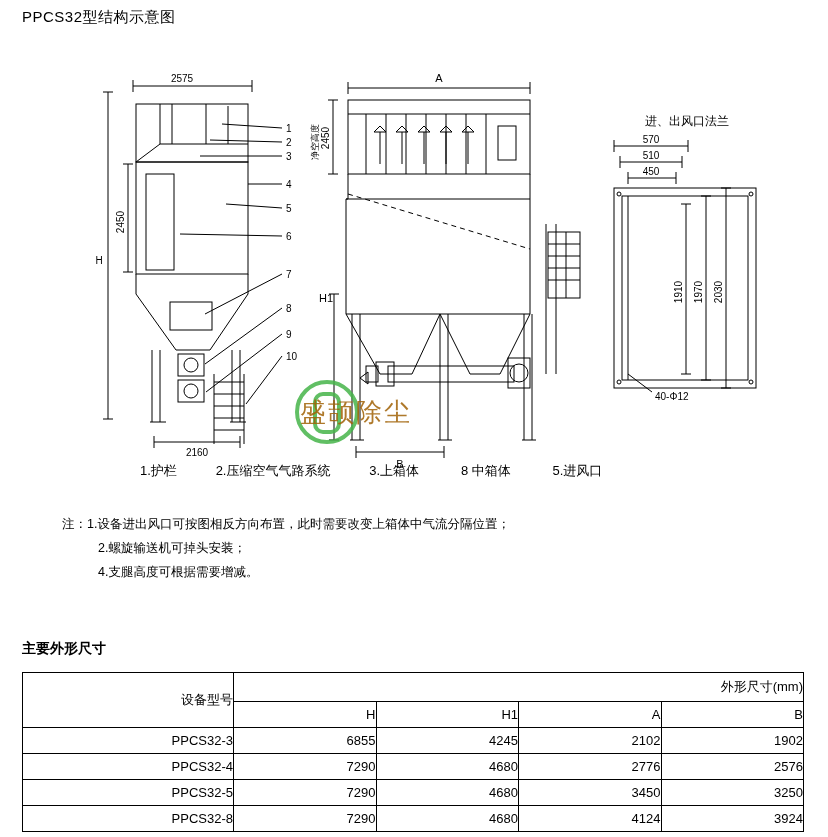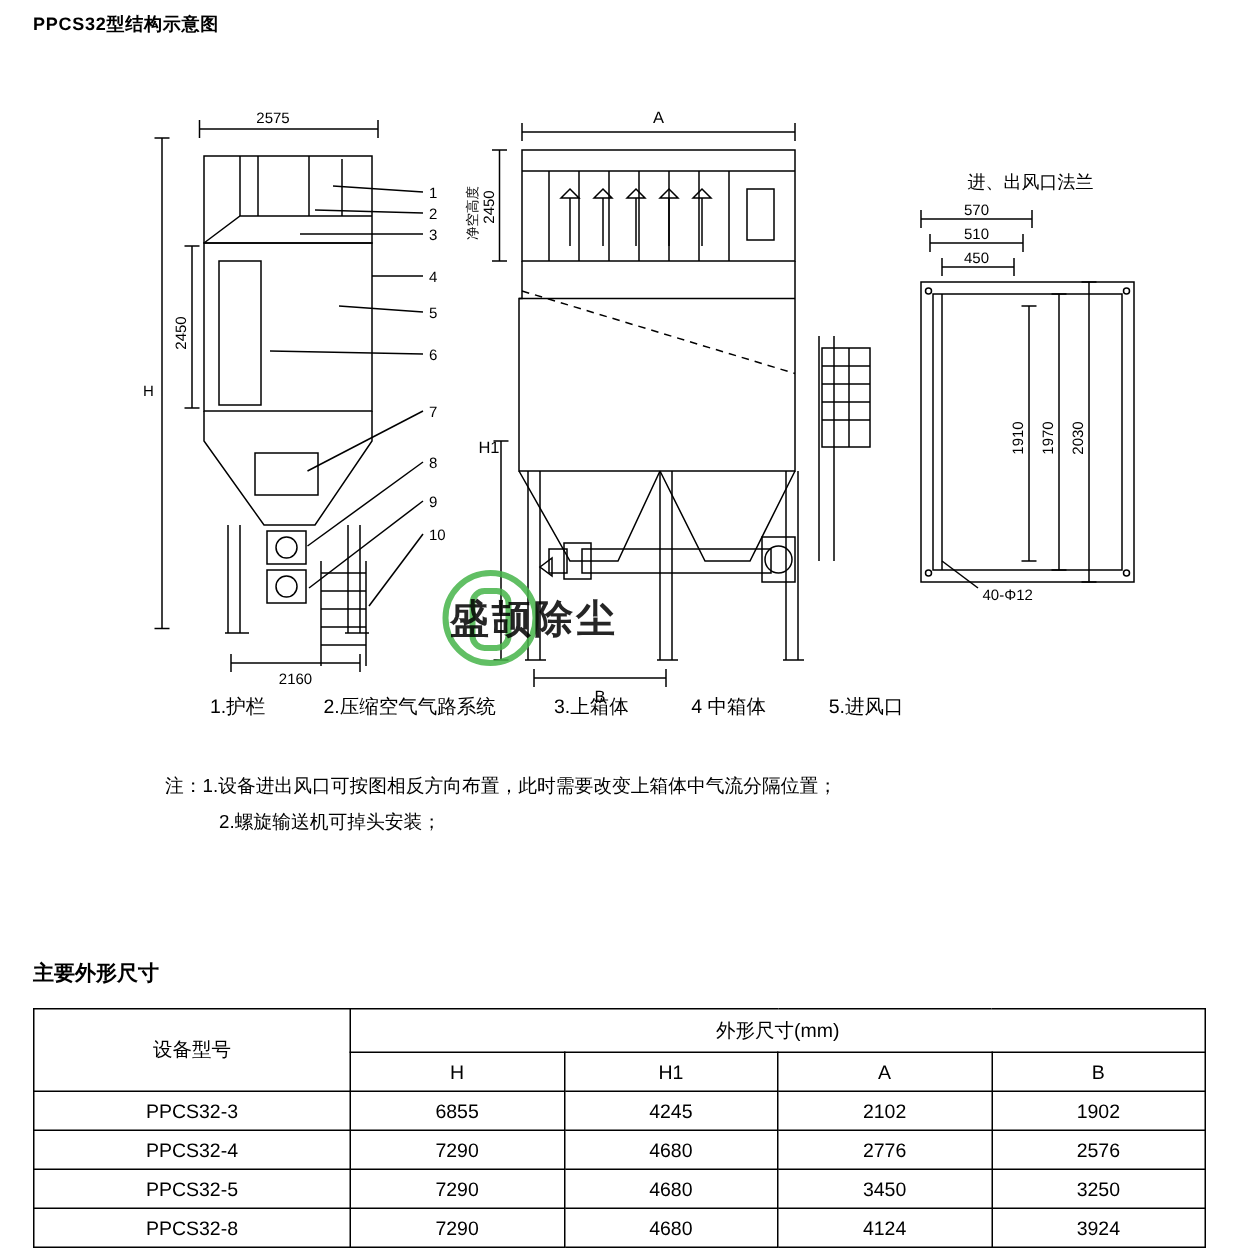--- a/index.html
+++ b/index.html
@@ -2,45 +2,45 @@
 <html><head>
 <meta charset="utf-8">
 <style>
   html,body{margin:0;padding:0;}
   body{
     width:828px;height:837px;background:#ffffff;
     font-family:"Liberation Sans","DejaVu Sans",sans-serif;
     color:#000;position:relative;overflow:hidden;
   }
   .title{
-    position:absolute;left:22px;top:8px;font-size:12px;font-weight:bold;letter-spacing:0.5px;
+    position:absolute;left:22px;top:8px;font-size:15px;font-weight:normal;letter-spacing:0.5px;
   }
   .diagram{position:absolute;left:0;top:44px;width:828px;height:430px;}
   .legend{
     position:absolute;left:140px;top:440px;width:600px;font-size:13px;line-height:22px;
   }
   .legend .row{display:block;white-space:nowrap;}
   .legend .it{display:inline-block;margin-top:20px;}
   .notes{
     position:absolute;left:62px;top:512px;font-size:12.5px;line-height:24px;
   }
-  .notes .n{display:block;white-space:nowrap;margin-left:48px;}
+  .notes .n{display:block;white-space:nowrap;}
   .sec-title{
     position:absolute;left:22px;top:640px;font-size:14px;font-weight:bold;text-align:center;
   }
   table.dims{
     position:absolute;left:22px;top:672px;width:782px;border-collapse:collapse;
     font-size:13px;
   }
   table.dims th,table.dims td{
-    border:1px solid #000;text-align:center;padding:5px 0;font-weight:normal;
+    border:1px solid #000;text-align:right;padding:5px 0;font-weight:normal;
   }
   table.dims .hdr-model{width:210px;font-family:Liberation Mono, monospace;}
   .wm{
-    position:absolute;left:300px;top:395px;font-size:26px;font-weight:bold;color:#000000;
+    position:absolute;left:300px;top:395px;font-size:26px;font-weight:normal;color:#a16207;
     opacity:0.85;letter-spacing:2px;
   }
   .wm-mark{
     position:absolute;left:295px;top:380px;width:56px;height:56px;border-radius:50%;
     border:4px solid #46b54a;opacity:.85;
   }
   .wm-mark:after{
     content:"";position:absolute;left:14px;top:8px;width:20px;height:34px;
     border:4px solid #46b54a;border-radius:10px;
   }
@@ -256,28 +256,29 @@
 </div>
 
 <div class="wm-mark"></div>
 <div class="wm">盛颉除尘</div>
 
 <div class="legend">
   <span class="row">
     <span class="it" style="width:72px">1.护栏</span>
     <span class="it" style="width:150px">2.压缩空气气路系统</span>
     <span class="it" style="width:88px">3.上箱体</span>
-    <span class="it" style="width:88px">4 中箱体</span>
+    <span class="it" style="width:88px">8 中箱体</span>
     <span class="it">5.进风口</span>
   </span>
 </div>
 
 <div class="notes">
   <span class="n"><span>注：</span><span>1.设备进出风口可按图相反方向布置，此时需要改变上箱体中气流分隔位置；</span></span>
   <span class="n" style="padding-left:36px">2.螺旋输送机可掉头安装；</span>
+  <span class="n" style="padding-left:36px">4.支腿高度可根据需要增减。</span>
 </div>
 
 <div class="sec-title">主要外形尺寸</div>
 
 <table class="dims">
   <tbody>
       <tr>
     <th class="hdr-model" rowspan="2">设备型号</th>
     <th colspan="4">外形尺寸(mm)</th>
   </tr>

